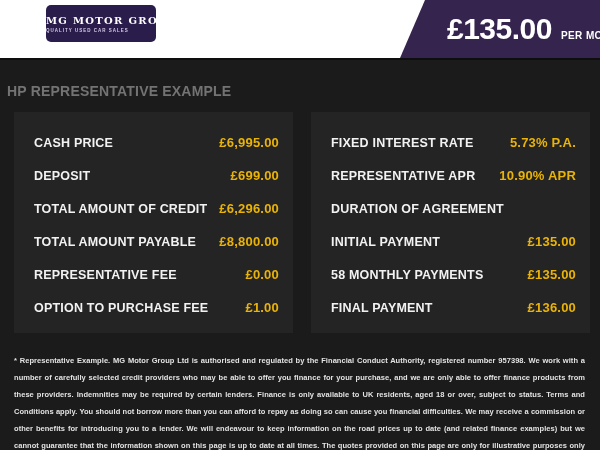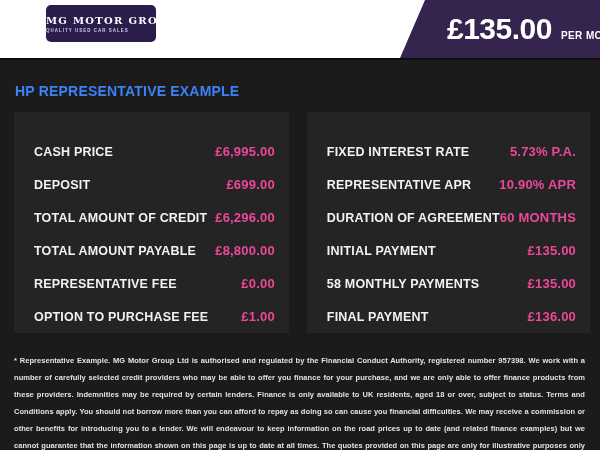--- a/index.html
+++ b/index.html
@@ -29,29 +29,29 @@
     background:#35244e;
     clip-path:polygon(425px 0,600px 0,600px 58px,400px 58px);
     display:flex;align-items:center;
   }
   .price-line{display:flex;align-items:baseline;gap:9px;padding-left:447px;}
   .price-amount{color:#ffffff;font-size:30px;font-weight:bold;letter-spacing:-0.5px;white-space:nowrap;}
   .price-suffix{color:#ffffff;font-size:10px;font-weight:bold;letter-spacing:0.4px;white-space:nowrap;}
   .header-shadow{height:2px;background:#0e0e0e;}
   
   .page-title{
-    color:#3b82f6;font-size:14px;font-weight:bold;letter-spacing:0.2px;
-    padding:23px 0 0 15px;
+    color:#737373;font-size:14px;font-weight:bold;letter-spacing:0.2px;
+    padding:23px 0 0 7px;
   }
   
   .panels{display:flex;gap:18px;padding:0 10px 0 14px;margin-top:13px;}
   .panel{flex:1;background:#242424;padding:14px 14px 9px 20px;}
-  .frow{height:33px;display:flex;align-items:flex-end;justify-content:space-between;}
+  .frow{height:33px;display:flex;align-items:center;justify-content:space-between;}
   .frow-label{color:#f2f2f2;font-weight:bold;font-size:12.5px;letter-spacing:0.2px;white-space:nowrap;}
-  .frow-value{color:#ec4899;font-weight:bold;font-size:13px;letter-spacing:0.2px;white-space:nowrap;}
+  .frow-value{color:#eab308;font-weight:bold;font-size:13px;letter-spacing:0.2px;white-space:nowrap;}
   
   .disclaimer{
     margin:19px 15px 0 14px;
     color:#e3e3e3;font-size:7.5px;line-height:17px;font-weight:bold;
     text-align:justify;letter-spacing:0.05px;
   }
 </style>
 </head>
 <body>
 
@@ -104,21 +104,20 @@
     <div class="frow">
       <span class="frow-label">FIXED INTEREST RATE</span>
       <span class="frow-value">5.73% P.A.</span>
     </div>
     <div class="frow">
       <span class="frow-label">REPRESENTATIVE APR</span>
       <span class="frow-value">10.90% APR</span>
     </div>
     <div class="frow">
       <span class="frow-label">DURATION OF AGREEMENT</span>
-      <span class="frow-value">60 MONTHS</span>
     </div>
     <div class="frow">
       <span class="frow-label">INITIAL PAYMENT</span>
       <span class="frow-value">£135.00</span>
     </div>
     <div class="frow">
       <span class="frow-label">58 MONTHLY PAYMENTS</span>
       <span class="frow-value">£135.00</span>
     </div>
     <div class="frow">

